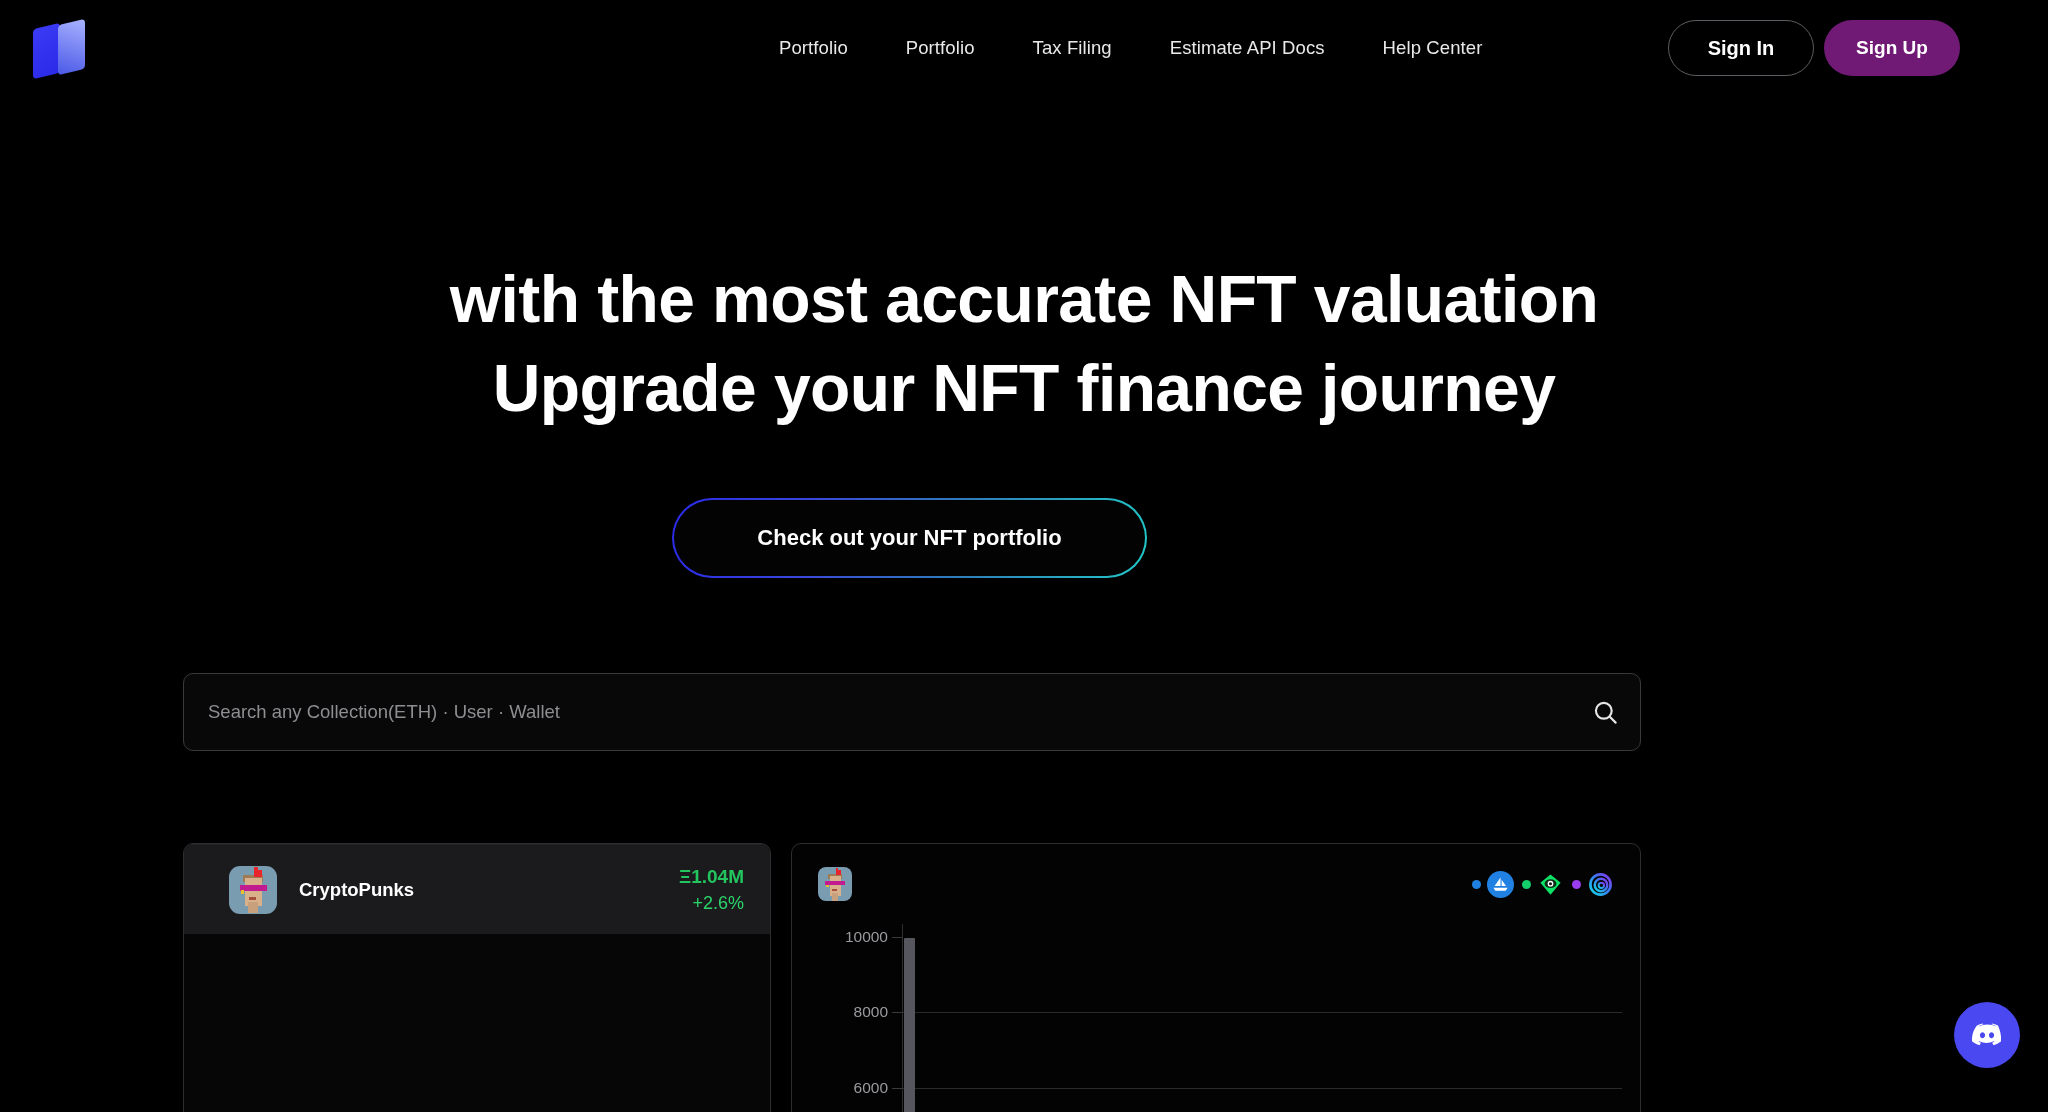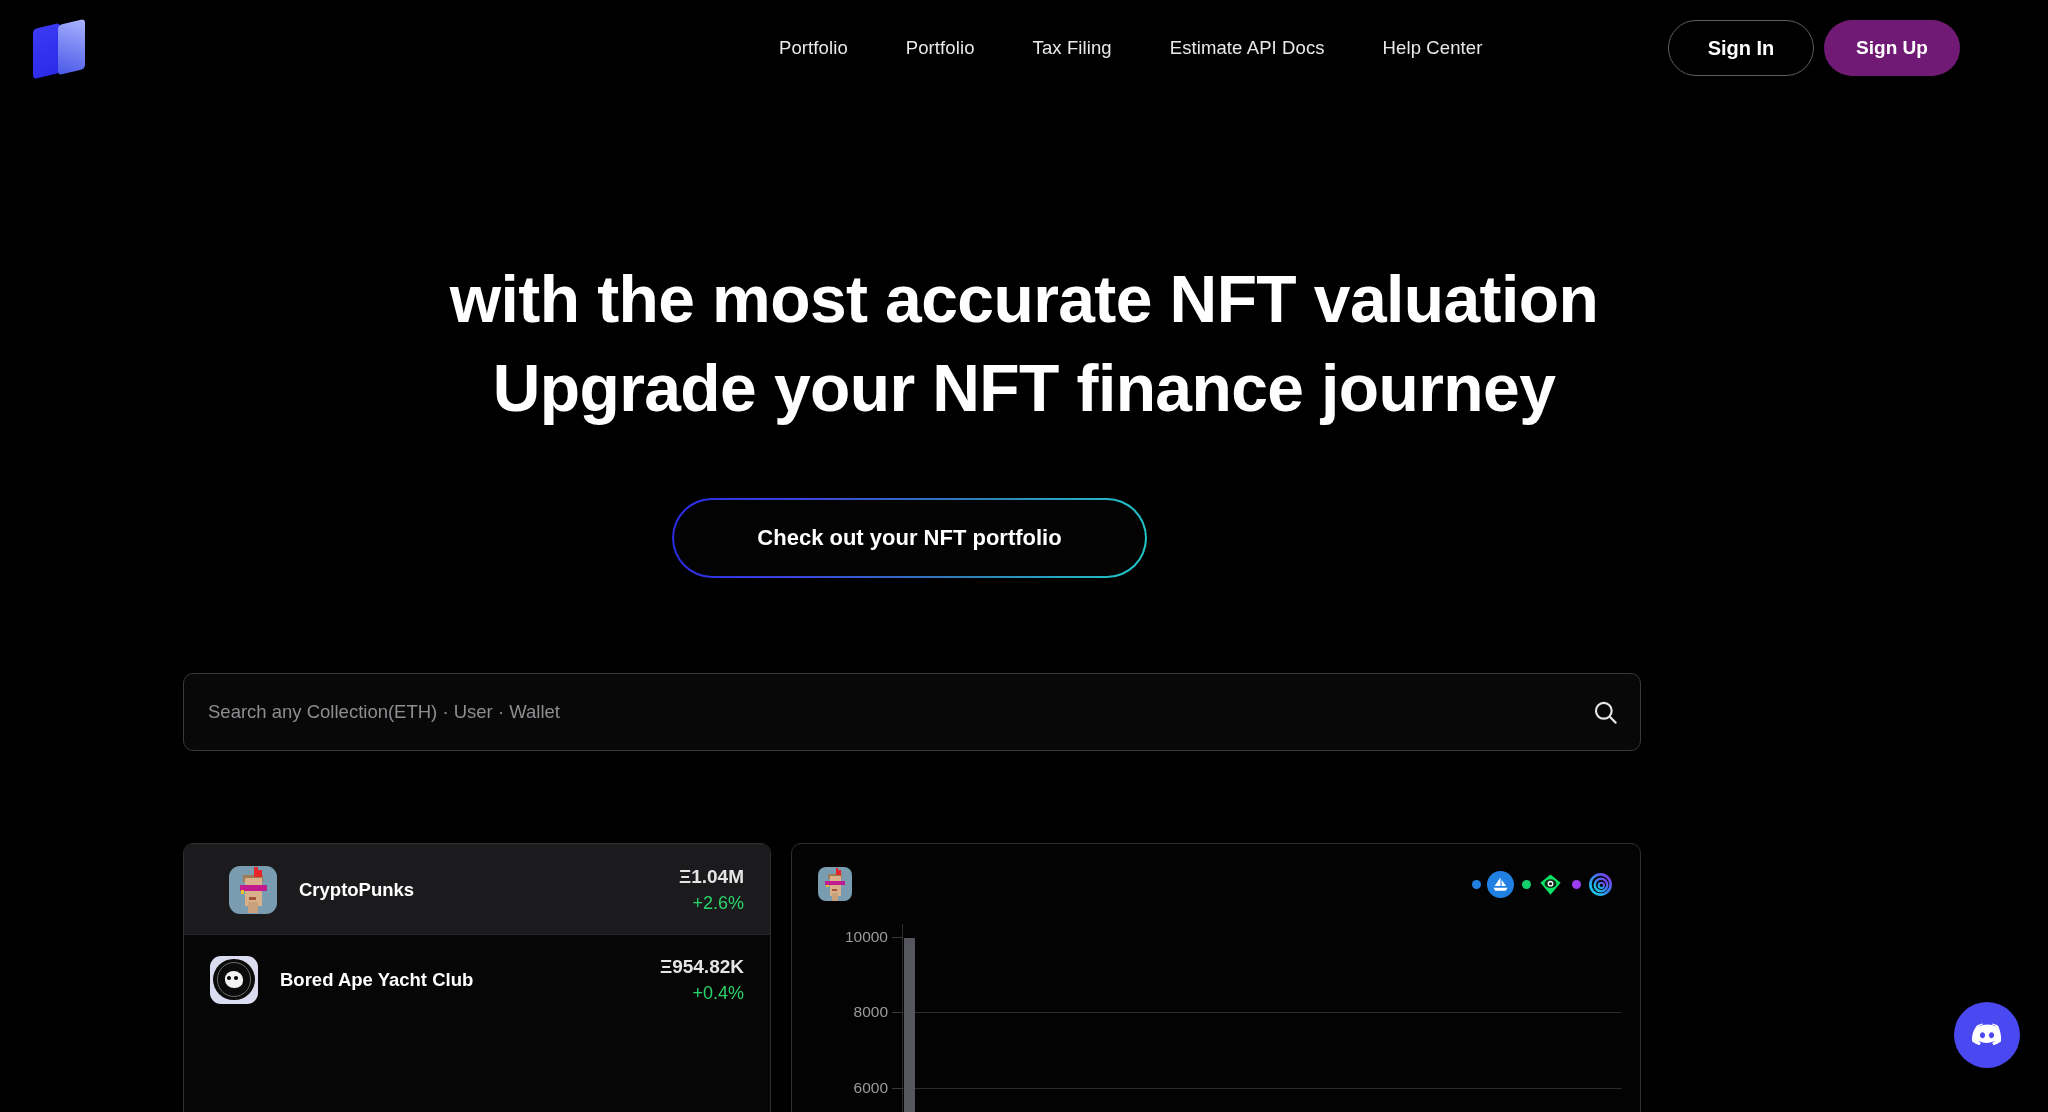--- a/index.html
+++ b/index.html
@@ -130,21 +130,21 @@
     height:90px; display:flex; align-items:center;
     padding:0 26px; border-top:1px solid #232326; cursor:pointer;
   }
   .coll-row.active { background:#1b1b1d;padding-left:45px; }
   .coll-avatar {
     width:48px; height:48px; border-radius:11px; overflow:hidden;
     flex:0 0 48px; position:relative;
   }
   .coll-name { color:#ffffff; font-size:18.5px; font-weight:bold; margin-left:22px; flex:1; }
   .coll-vals { text-align:right; }
-  .coll-price { color:#e5e5e5; font-size:19px; font-weight:bold; }
+  .coll-price { color:#22c55e; font-size:19px; font-weight:bold; }
   .coll-chg { color:#2bd46a; font-size:18px; margin-top:5px; }
 
   
   .punk { width:100%; height:100%; background:#7a9cb0; position:relative; }
   .punk i { position:absolute; display:block; }
   .punk .face  { left:34%; top:26%; width:34%; height:58%; background:#d8b08a; }
   .punk .neck  { left:40%; top:76%; width:20%; height:24%; background:#c8a07c; }
   .punk .hairb { left:30%; top:20%; width:40%; height:14%; background:#9e7b55; }
   .punk .moha1 { left:52%; top:4%;  width:8%;  height:20%; background:#e8252a; }
   .punk .moha2 { left:60%; top:10%; width:8%;  height:14%; background:#e8252a; }
@@ -271,35 +271,20 @@
           <i class="mouth"></i>
       </div>
     </div>
     <div class="coll-name">CryptoPunks</div>
     <div class="coll-vals">
       <div class="coll-price">Ξ1.04M</div>
       <div class="coll-chg">+2.6%</div>
     </div>
   </div>
 
-  <div class="coll-row">
-    <div class="coll-avatar">
-      <div class="bayc">
-        <div class="bayc-circ">
-          <span class="bayc-ring"></span>
-          <div class="bayc-skull"></div>
-        </div>
-      </div>
-    </div>
-    <div class="coll-name">Bored Ape Yacht Club</div>
-    <div class="coll-vals">
-      <div class="coll-price">Ξ954.82K</div>
-      <div class="coll-chg">+0.4%</div>
-    </div>
-  </div>
 </div>
 
 <div class="panel-right">
 
   <div class="chart-head">
     <div class="chart-title-wrap">
       <div class="chart-avatar">
         <div class="punk">
           <i class="hairb"></i>
             <i class="moha1"></i>

